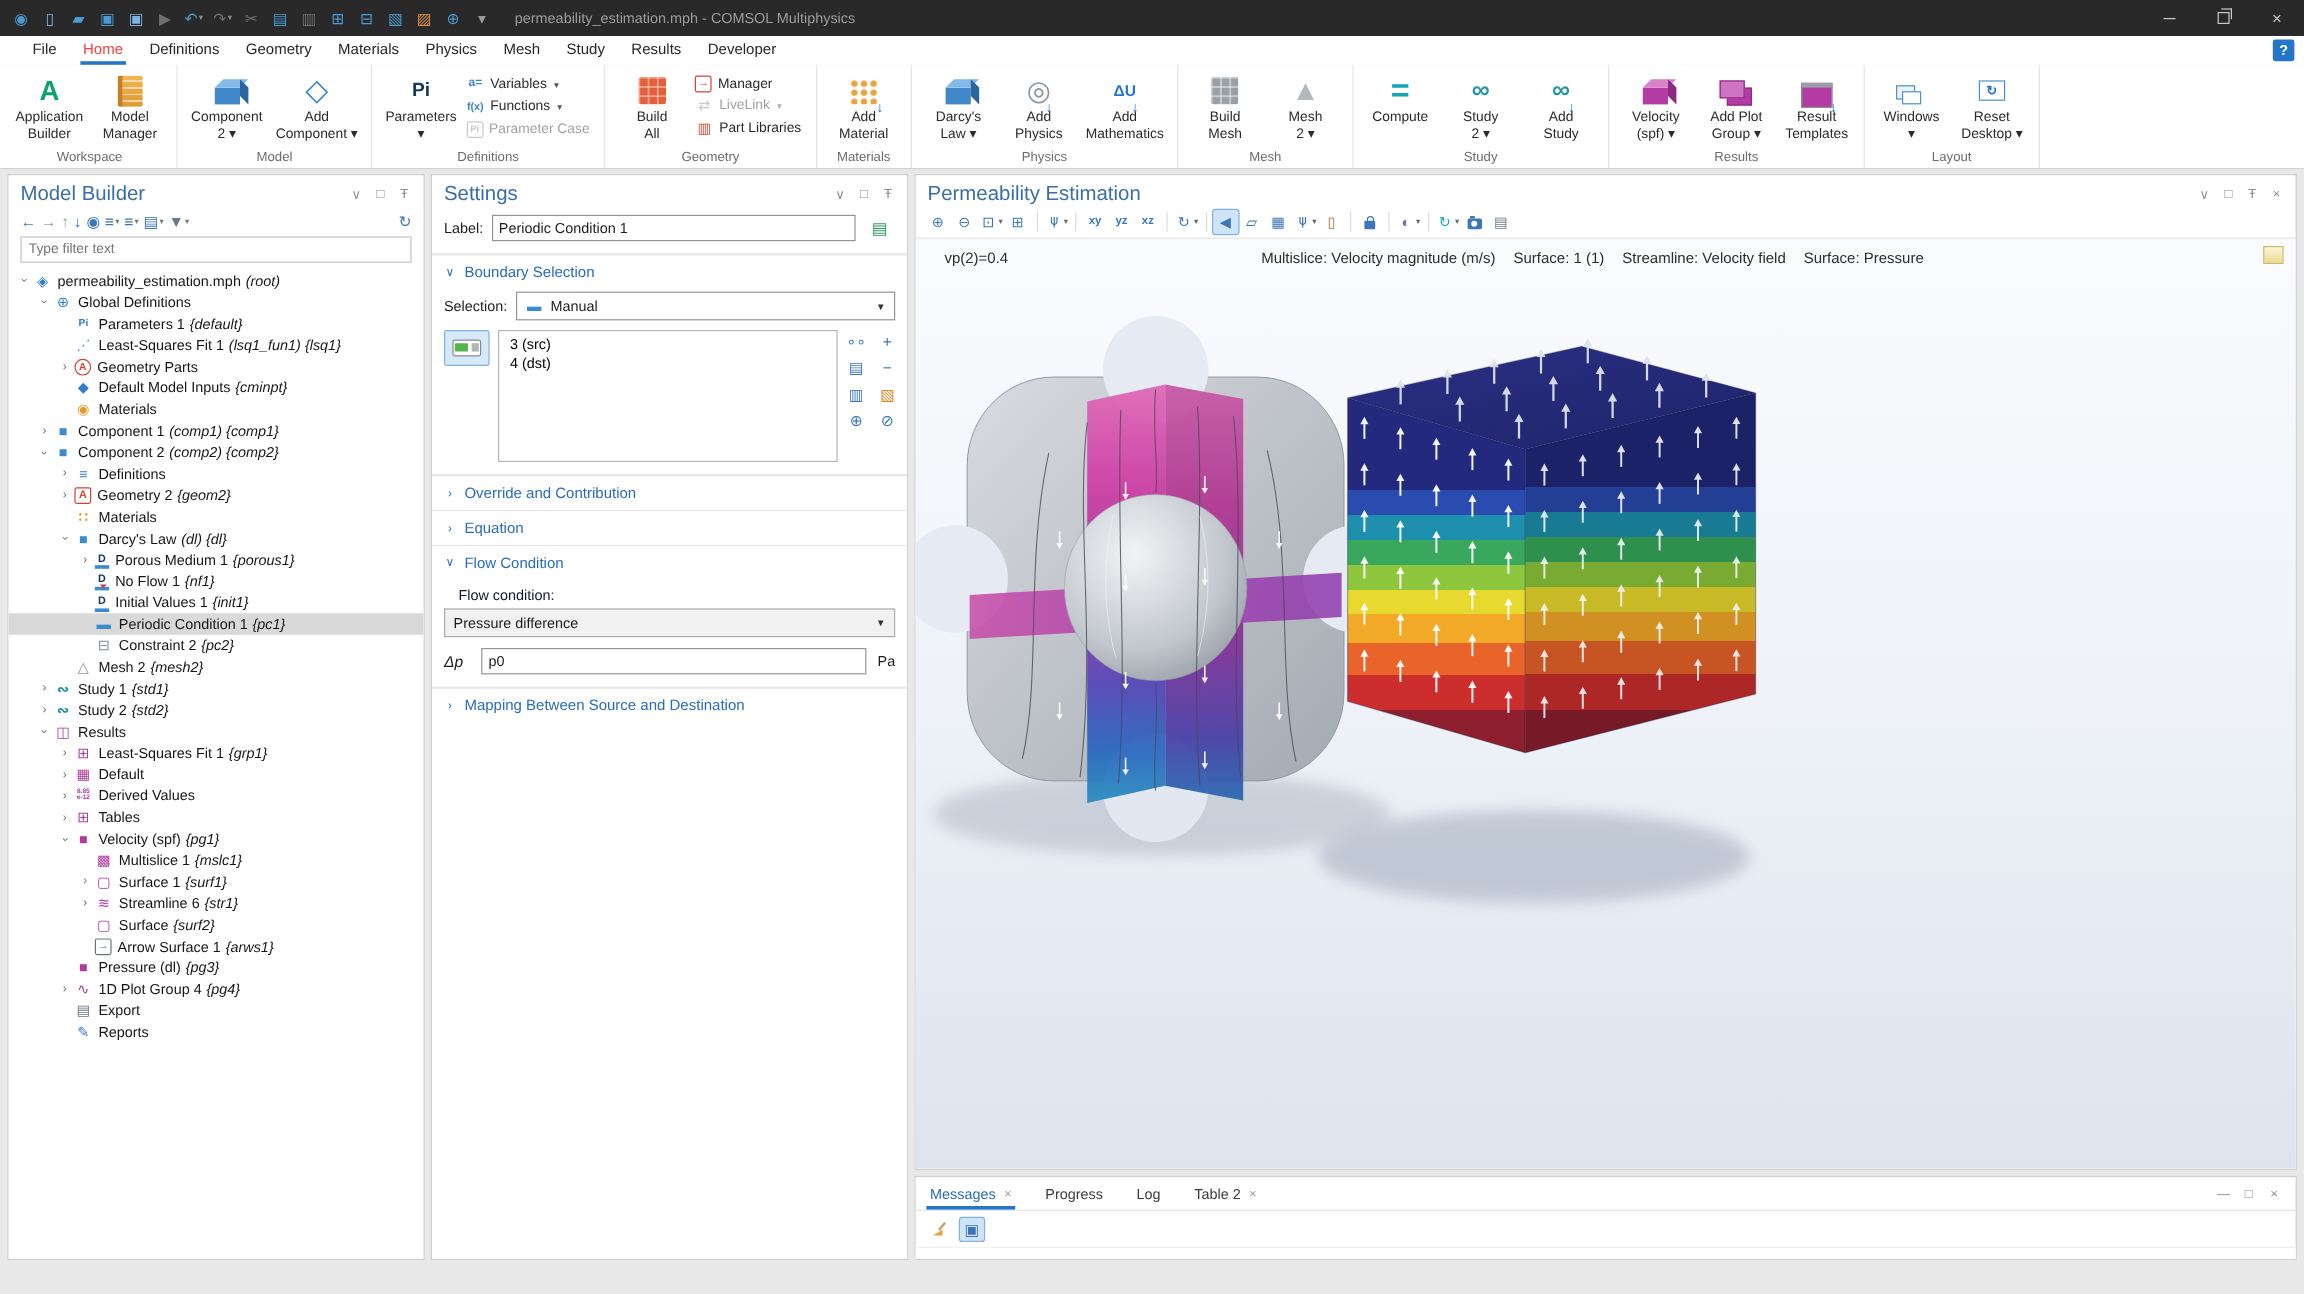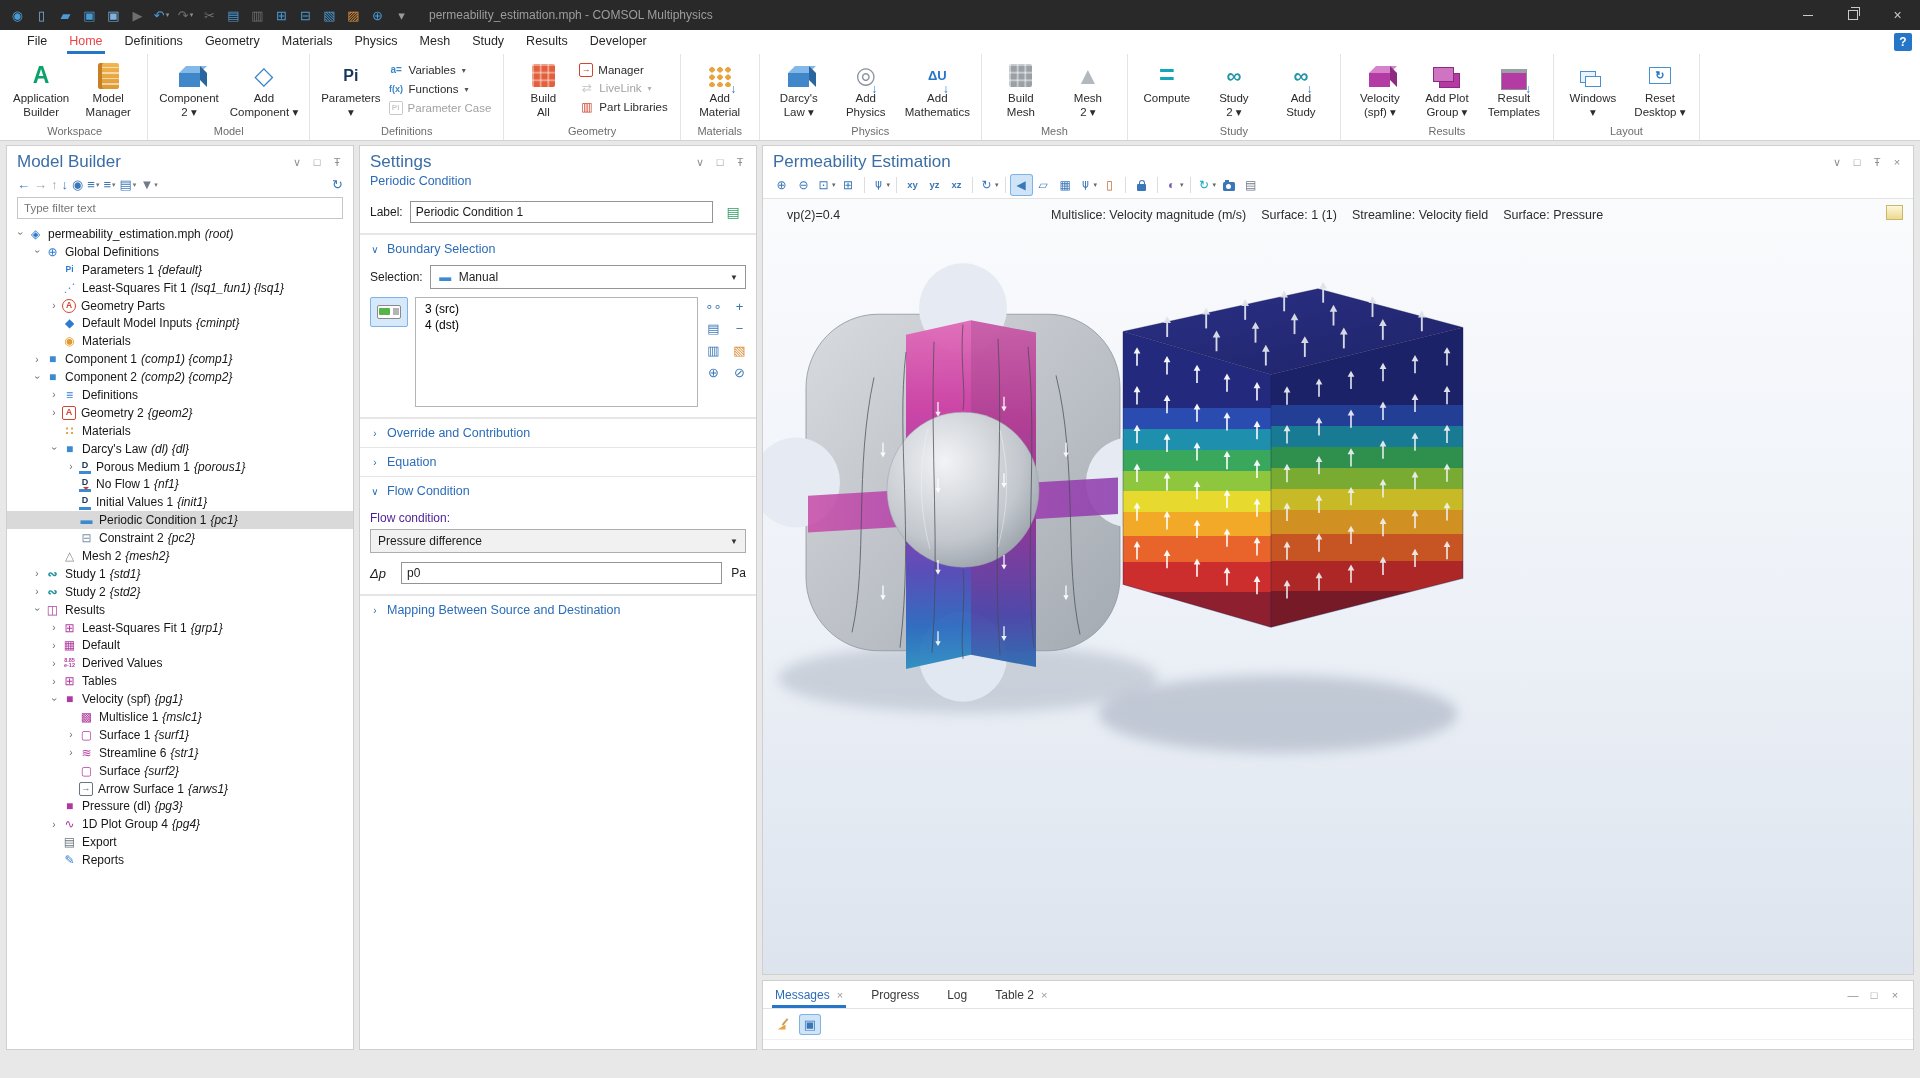--- a/index.html
+++ b/index.html
@@ -113,21 +113,21 @@
   .combo.gray{background:#f1f1f1;border-color:#adadad}
   .selbody{display:flex;gap:7px;padding:2px 8px 10px 10px;border-bottom:1px solid #e6e6e6}
   .togglebtn{width:36px;height:28px;background:#d6e9fb;border:1px solid #7fb2e5;border-radius:2px;display:flex;align-items:center;justify-content:center;flex:none}
   .tgl{width:22px;height:12px;border:1px solid #8a8a8a;border-radius:2px;background:#fff;position:relative}
   .tgl::before{content:"";position:absolute;left:1px;top:1.5px;width:11px;height:7px;background:#55b54a;border-radius:1px}
   .tgl::after{content:"";position:absolute;right:1.5px;top:1.5px;width:6px;height:7px;background:#b4b4b4}
   .listbox{flex:1;border:1px solid #b5b5b5;height:102px;font-size:12px;padding:3px 0;background:#fff;overflow:hidden}
   .listbox .li{padding:1px 9px}
   .seltools{display:grid;grid-template-columns:17px 17px;gap:7px 9px;align-content:start;padding-top:2px}
   .sti{width:17px;height:15px;display:flex;align-items:center;justify-content:center;font-size:13px;color:#3a77b8}
-  .flowcap{padding:6px 10px 3px;font-size:12px;color:#4c1d95}
+  .flowcap{padding:6px 22px 3px;font-size:12px;color:#0f172a}
   .flowrow{display:flex;padding:1px 10px 2px}
   .dprow{display:flex;align-items:center;gap:9px;padding:7px 10px 10px;font-size:12px;border-bottom:1px solid #e6e6e6}
   .dpsym{font-size:13px;color:#1c1c1c;font-style:italic;width:22px}
   
   .gtools{display:flex;align-items:center;gap:1px;padding:3px 8px;border-bottom:1px solid #e2e2e2}
   .gti{height:20px;min-width:19px;display:flex;align-items:center;justify-content:center;font-size:14px;color:#3a77b8;border-radius:2px;padding:0 1px}
   .gti.active{background:#cfe4f7;box-shadow:0 0 0 1px #7fb2e5}
   .gti .chv{font-size:7px;color:#666;margin-left:1px}
   .gsep{width:1px;height:16px;background:#dcdcdc;margin:0 4px;flex:none}
   .plot{flex:1;position:relative;min-height:0}
@@ -728,21 +728,20 @@
 
     <div class="panel st">
       <div class="phead">
         <span class="ptitle">Settings</span>
         <span class="pctrl" id="stctl">
             <span class="pc">∨</span>
             <span class="pc">□</span>
             <span class="pc">Ŧ</span>
           </span>
       </div>
-      <div class="subtitle">Periodic Condition</div>
       <div class="labelrow">
         <span class="cap">Label:</span>
         <input class="txt" value="Periodic Condition 1" style="">
         <span class="editbtn">▤</span>
       </div>
 
       <div class="sec">
         <span class="chev">∨</span>
         <span>Boundary Selection</span>
       </div>

